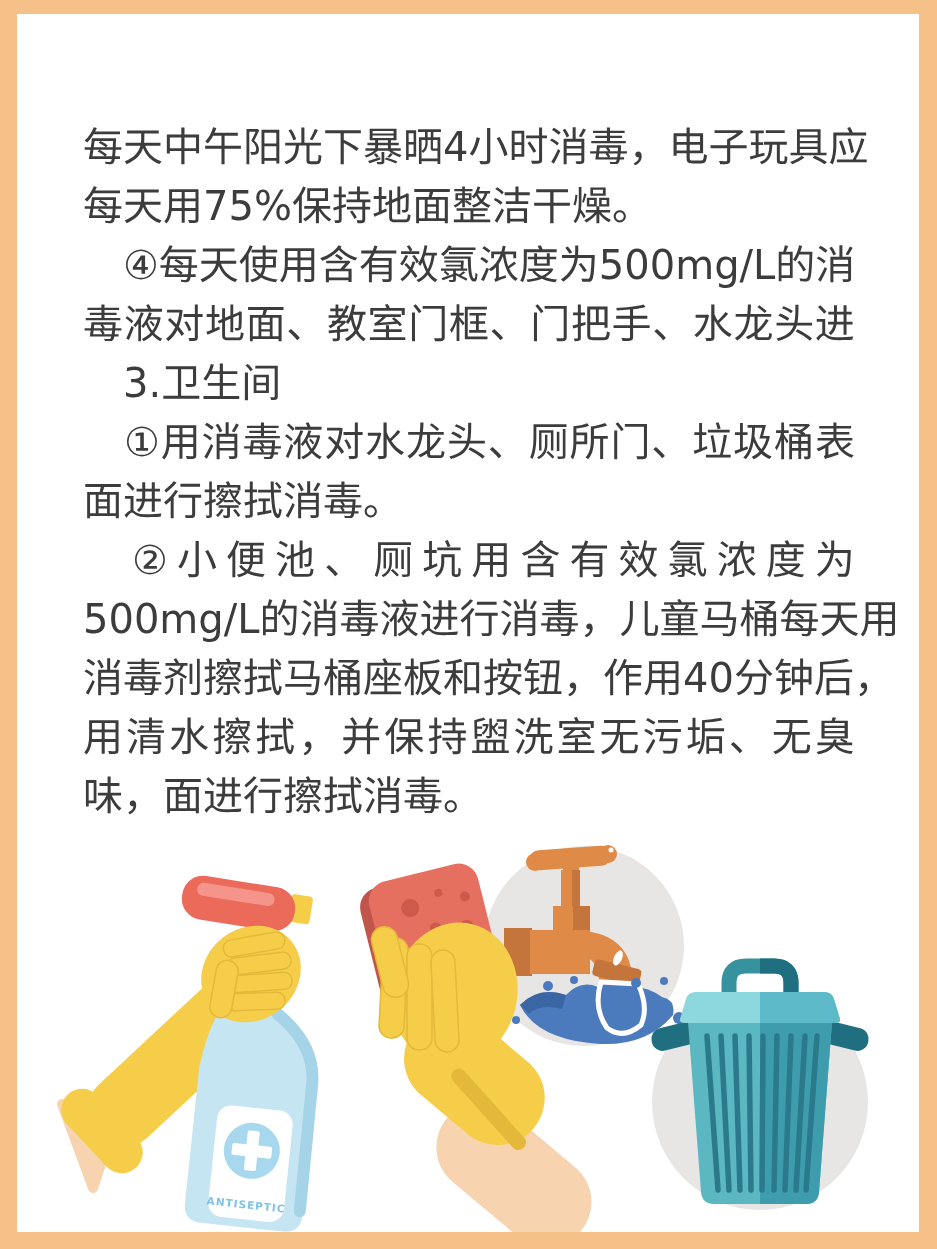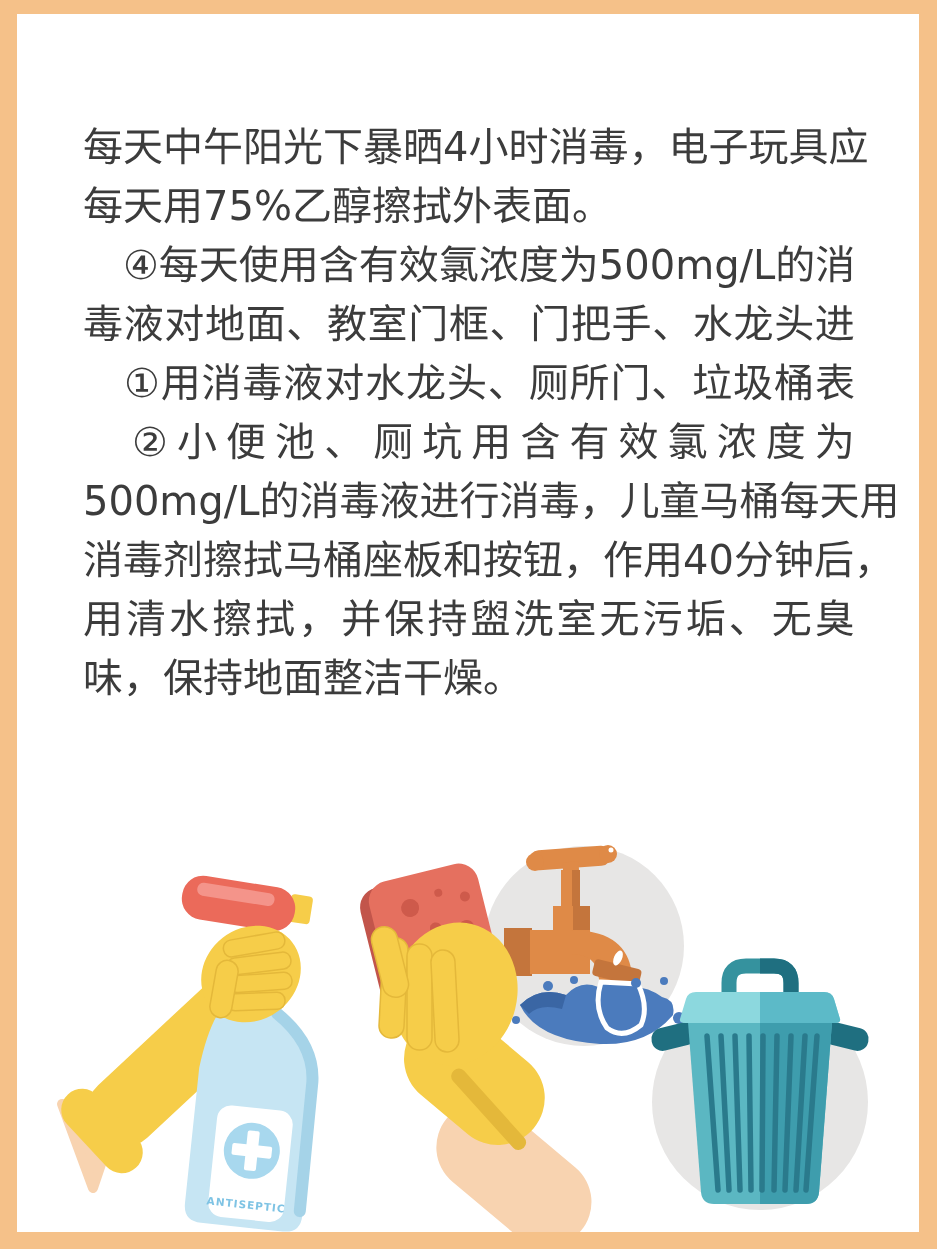--- a/index.html
+++ b/index.html
@@ -36,29 +36,31 @@
              font-family:"DejaVu Sans",sans-serif;}
 </style>
 </head>
 <body>
 
 <div class="frame">
   <div class="page">
 
     <div class="textblock">
       <div class="line j"><span>每</span><span>天</span><span>中</span><span>午</span><span>阳</span><span>光</span><span>下</span><span>暴</span><span>晒</span><span>4</span><span>小</span><span>时</span><span>消</span><span>毒</span><span>，</span><span>电</span><span>子</span><span>玩</span><span>具</span><span>应</span></div>
-      <div class="line">每天用75%乙醇擦拭外表面。</div>
+      <div class="line">每天用75%保持地面整洁干燥。</div>
       <div class="line j"><span>　</span><span>④</span><span>每</span><span>天</span><span>使</span><span>用</span><span>含</span><span>有</span><span>效</span><span>氯</span><span>浓</span><span>度</span><span>为</span><span>500mg/L</span><span>的</span><span>消</span></div>
       <div class="line j"><span>毒</span><span>液</span><span>对</span><span>地</span><span>面</span><span>、</span><span>教</span><span>室</span><span>门</span><span>框</span><span>、</span><span>门</span><span>把</span><span>手</span><span>、</span><span>水</span><span>龙</span><span>头</span><span>进</span></div>
+      <div class="line">　3.卫生间</div>
       <div class="line j"><span>　</span><span>①</span><span>用</span><span>消</span><span>毒</span><span>液</span><span>对</span><span>水</span><span>龙</span><span>头</span><span>、</span><span>厕</span><span>所</span><span>门</span><span>、</span><span>垃</span><span>圾</span><span>桶</span><span>表</span></div>
+      <div class="line">面进行擦拭消毒。</div>
       <div class="line j"><span>　</span><span>②</span><span>小</span><span>便</span><span>池</span><span>、</span><span>厕</span><span>坑</span><span>用</span><span>含</span><span>有</span><span>效</span><span>氯</span><span>浓</span><span>度</span><span>为</span></div>
       <div class="line j"><span>500mg/L</span><span>的</span><span>消</span><span>毒</span><span>液</span><span>进</span><span>行</span><span>消</span><span>毒</span><span>，</span><span>儿</span><span>童</span><span>马</span><span>桶</span><span>每</span><span>天</span><span>用</span></div>
       <div class="line j"><span>消</span><span>毒</span><span>剂</span><span>擦</span><span>拭</span><span>马</span><span>桶</span><span>座</span><span>板</span><span>和</span><span>按</span><span>钮</span><span>，</span><span>作</span><span>用</span><span>40</span><span>分</span><span>钟</span><span>后</span><span>，</span></div>
       <div class="line j"><span>用</span><span>清</span><span>水</span><span>擦</span><span>拭</span><span>，</span><span>并</span><span>保</span><span>持</span><span>盥</span><span>洗</span><span>室</span><span>无</span><span>污</span><span>垢</span><span>、</span><span>无</span><span>臭</span></div>
-      <div class="line">味，保持地面整洁干燥。</div>
+      <div class="line">味，面进行擦拭消毒。</div>
     </div>
 
     <svg class="art" width="902" height="390" viewBox="0 0 902 390">
       <defs>
         <clipPath id="rightHalf">
             <rect x="743" y="90" width="170" height="300"></rect>
           </clipPath>
       </defs>
 
       <g>

